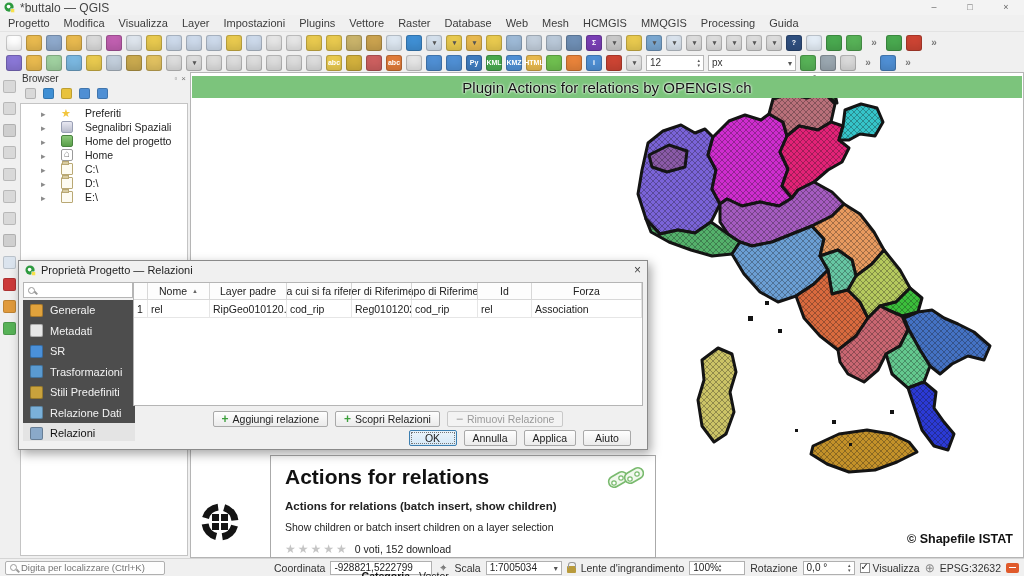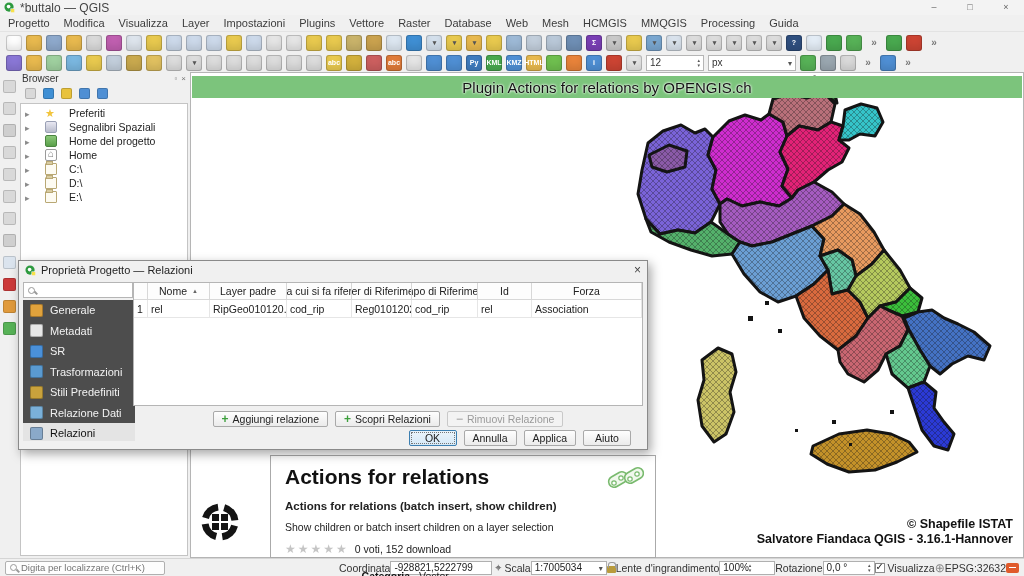--- a/index.html
+++ b/index.html
@@ -38,21 +38,21 @@
   .panel-browser { top:0; height:300px; }
   .panel-layer { top:300px; bottom:0; }
   .panel-header { height:13px; display:flex; align-items:center; padding:0 4px; font-size:10px; color:#333; }
   .ph-btns { margin-left:auto; display:flex; gap:4px; }
   .ph-btn { font-size:8px; color:#777; line-height:10px; }
   .ph-undock::before { content:"▫"; }
   .ph-close::before { content:"×"; }
   .panel-tools { height:16px; display:flex; align-items:center; gap:7px; padding:0 7px; }
   .pt-icon { width:11px; height:11px; border-radius:2px; box-shadow:inset 0 0 0 1px rgba(0,0,0,.18); }
   .tree { position:absolute; left:2px; right:2px; top:31px; bottom:2px; background:#fff; border:1px solid #c4c4c4; padding-top:2px; overflow:hidden; }
-  .tree-row { display:flex; align-items:center; gap:12px; height:14px; padding-left:4px; font-size:10.5px; color:#222; }
+  .tree-row { display:flex; align-items:center; gap:12px; height:14px; padding-left:20px; font-size:10.5px; color:#222; }
   .expander { width:8px; }
   .expander::before { content:"▸"; color:#8a8a8a; font-size:9px; }
   .t-icon { width:12px; height:12px; flex:0 0 auto; }
   .t-icon[data-icon="star"]::before { content:"★"; color:#f2c53d; font-size:11px; line-height:12px; }
   .t-icon[data-icon="bookmark"] { background:linear-gradient(#e8e8f2,#b9bccc); border:1px solid #9aa0b5; border-radius:2px; }
   .t-icon[data-icon="home-project"] { background:linear-gradient(#8cc87a,#5aa04a); border:1px solid #4a8440; border-radius:2px; }
   .t-icon[data-icon="home"] { border:1px solid #9a9a9a; border-radius:2px; background:#fff; position:relative; }
   .t-icon[data-icon="home"]::before { content:"⌂"; position:absolute; left:2px; top:-2px; color:#777; font-size:10px; }
   .t-icon[data-icon="folder"] { background:#fdfbf2; border:1px solid #b9a874; border-radius:1px; position:relative; }
   .t-icon[data-icon="folder"]::before { content:""; position:absolute; top:-3px; left:0; width:5px; height:2px; background:#d8cba0; border:1px solid #b9a874; }
@@ -103,21 +103,21 @@
   .td { border-right:1px solid #e6e6e6; font-size:10.5px; color:#222; display:flex; align-items:center; padding-left:3px; overflow:hidden; white-space:nowrap; flex:0 0 auto; }
   .dlg-actions { position:absolute; left:114px; top:150px; width:510px; display:flex; justify-content:center; gap:7px; }
   .btn { height:16px; padding:0 8px; background:linear-gradient(#fefefe,#ebebeb); border:1px solid #a9a9a9; border-radius:2px; font-size:10.5px; color:#222; display:flex; align-items:center; gap:4px; font-family:"Liberation Sans",sans-serif; }
   .btn .plus { color:#3da03d; font-weight:bold; font-size:12px; line-height:10px; }
   .btn.disabled { color:#9a9a9a; border-color:#c9c9c9; background:#f3f3f3; }
   .btn.disabled .plus { color:#b5b5b5; }
   .dlg-bottom { position:absolute; right:16px; top:169px; display:flex; gap:7px;align-items:center; }
   .dlg-bottom .btn { min-width:48px; justify-content:center; }
   .btn.ok { border-color:#3c7fb1; background:linear-gradient(#eaf4fb,#d6e9f7); outline:1px dotted #777; outline-offset:-3px; }
   
-  .statusbar { position:absolute; left:0; right:0; bottom:0; height:18px; background:#f0f0f0; border-top:1px solid #d5d5d5; display:flex; align-items:center; padding:0 5px; font-size:10.5px; color:#333; }
+  .statusbar { position:absolute; left:0; right:0; bottom:0; height:18px; background:#f0f0f0; border-top:1px solid #d5d5d5; display:flex; align-items:center; gap:5px; padding:0 5px; font-size:10.5px; color:#333; }
   .locator { width:160px; height:14px; border:1px solid #b0b0b0; border-radius:2px; background:#fdfdfd; display:flex; align-items:center; gap:4px; padding:0 4px; }
   .locator input { border:none; outline:none; flex:1; font-size:9.5px; font-family:"Liberation Sans",sans-serif; color:#555; background:transparent; padding:0; }
   .sb-box { height:14px; border:1px solid #b0b0b0; background:#fff; display:flex; align-items:center; padding:0 3px; font-size:10px; color:#222; }
   .sb-label { white-space:nowrap; }
   .lock { width:9px; height:7px; background:#b99b3c; border-radius:1px; position:relative; margin-top:3px; }
   .lock::before { content:""; position:absolute; top:-4px; left:1.5px; width:6px; height:5px; border:1.5px solid #9a9a9a; border-bottom:none; border-radius:3px 3px 0 0; }
   .globe-icon { color:#888; font-size:12px; line-height:12px; }
   .chat-icon { width:13px; height:10px; background:#e05a2b; border-radius:2px; position:relative; }
   .chat-icon::before { content:""; position:absolute; left:2px; bottom:-3px; border:3px solid transparent; border-top-color:#e05a2b; border-left-width:2px; }
   .chat-icon::after { content:""; position:absolute; left:3px; top:4px; width:7px; height:1.5px; background:#fff; }
@@ -440,21 +440,20 @@
         <circle cx="21" cy="21" r="15" fill="none" stroke="#141414" stroke-width="7" stroke-dasharray="17.5 6.1" transform="rotate(14 21 21)"></circle>
         <g fill="#141414">
           <rect x="13" y="13" width="7" height="7"></rect>
             <rect x="22" y="13" width="7" height="7"></rect>
           <rect x="13" y="22" width="7" height="7"></rect>
             <rect x="22" y="22" width="7" height="7"></rect>
         </g>
       </svg>
       <div class="credits">
         <div>© Shapefile ISTAT</div>
-        <div>Salvatore Fiandaca QGIS - 3.16.1-Hannover</div>
       </div>
     </div>
 
     <div class="plugin-panel">
       <h1 class="plugin-title">Actions for relations</h1>
       <svg class="plugin-icon" width="38" height="28" viewBox="0 0 38 28">
         <g fill="#f0f8ec" stroke="#79ba6e" stroke-width="1.6">
           <rect x="1" y="10" width="20" height="11" rx="5.5" transform="rotate(-30 11 15.5)"></rect>
           <rect x="17" y="6" width="20" height="11" rx="5.5" transform="rotate(-30 27 11.5)"></rect>
         </g>

